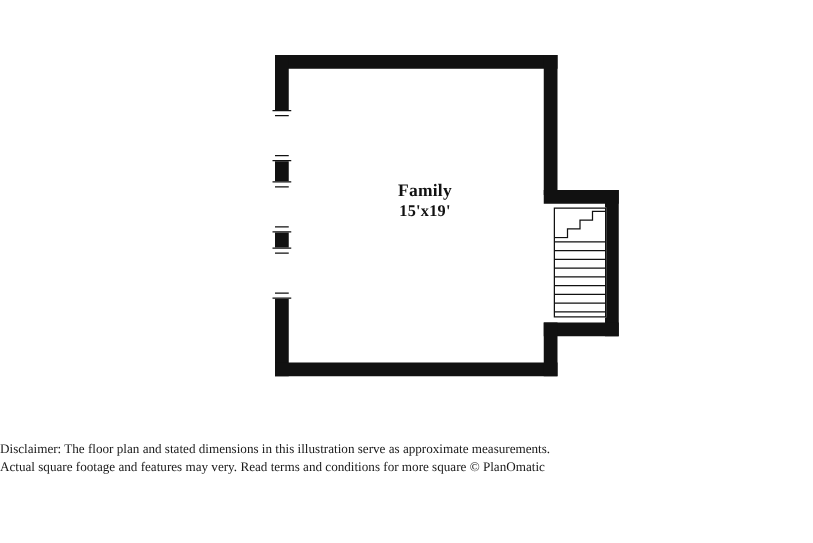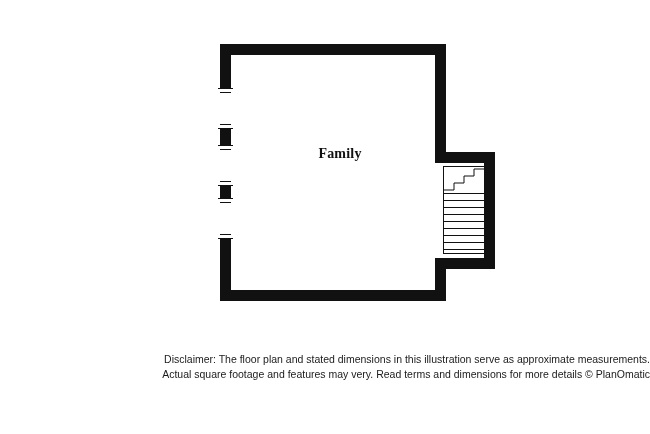--- a/index.html
+++ b/index.html
@@ -165,22 +165,22 @@
   }
   #room-label .room-name { display: block; }
   #room-label .room-dims { display: block; font-size: 13px; }
 
   
   #disclaimer {
     position: absolute;
     left: 0;
     top: 352px;
     width: 650px;
-    text-align: right;
-    font-family: Liberation Sans, sans-serif;
+    text-align: left;
+    font-family: Liberation Serif, serif;
     font-size: 10.5px;
     line-height: 15px;
     color: #1a1a1a;
   }
   #disclaimer span { display: block; }
 </style>
 </head>
 <body>
 
 <div id="floorplan-page">
@@ -212,22 +212,23 @@
       <div class="tread" style="top:47px;"></div>
       <div class="tread" style="top:54px;"></div>
       <div class="tread" style="top:61px;"></div>
       <div class="tread" style="top:68px;"></div>
       <div class="tread" style="top:75px;"></div>
       <div class="tread" style="top:82px;"></div>
     </div>
 
     <div id="room-label">
       <span class="room-name">Family</span>
+      <span class="room-dims">15'x19'</span>
     </div>
 
   </div>
 
   <div id="disclaimer">
     <span>Disclaimer: The floor plan and stated dimensions in this illustration serve as approximate measurements.</span>
-    <span>Actual square footage and features may very. Read terms and dimensions for more details © PlanOmatic</span>
+    <span>Actual square footage and features may very. Read terms and conditions for more square © PlanOmatic</span>
   </div>
 
 </div>
 
 </body></html>

